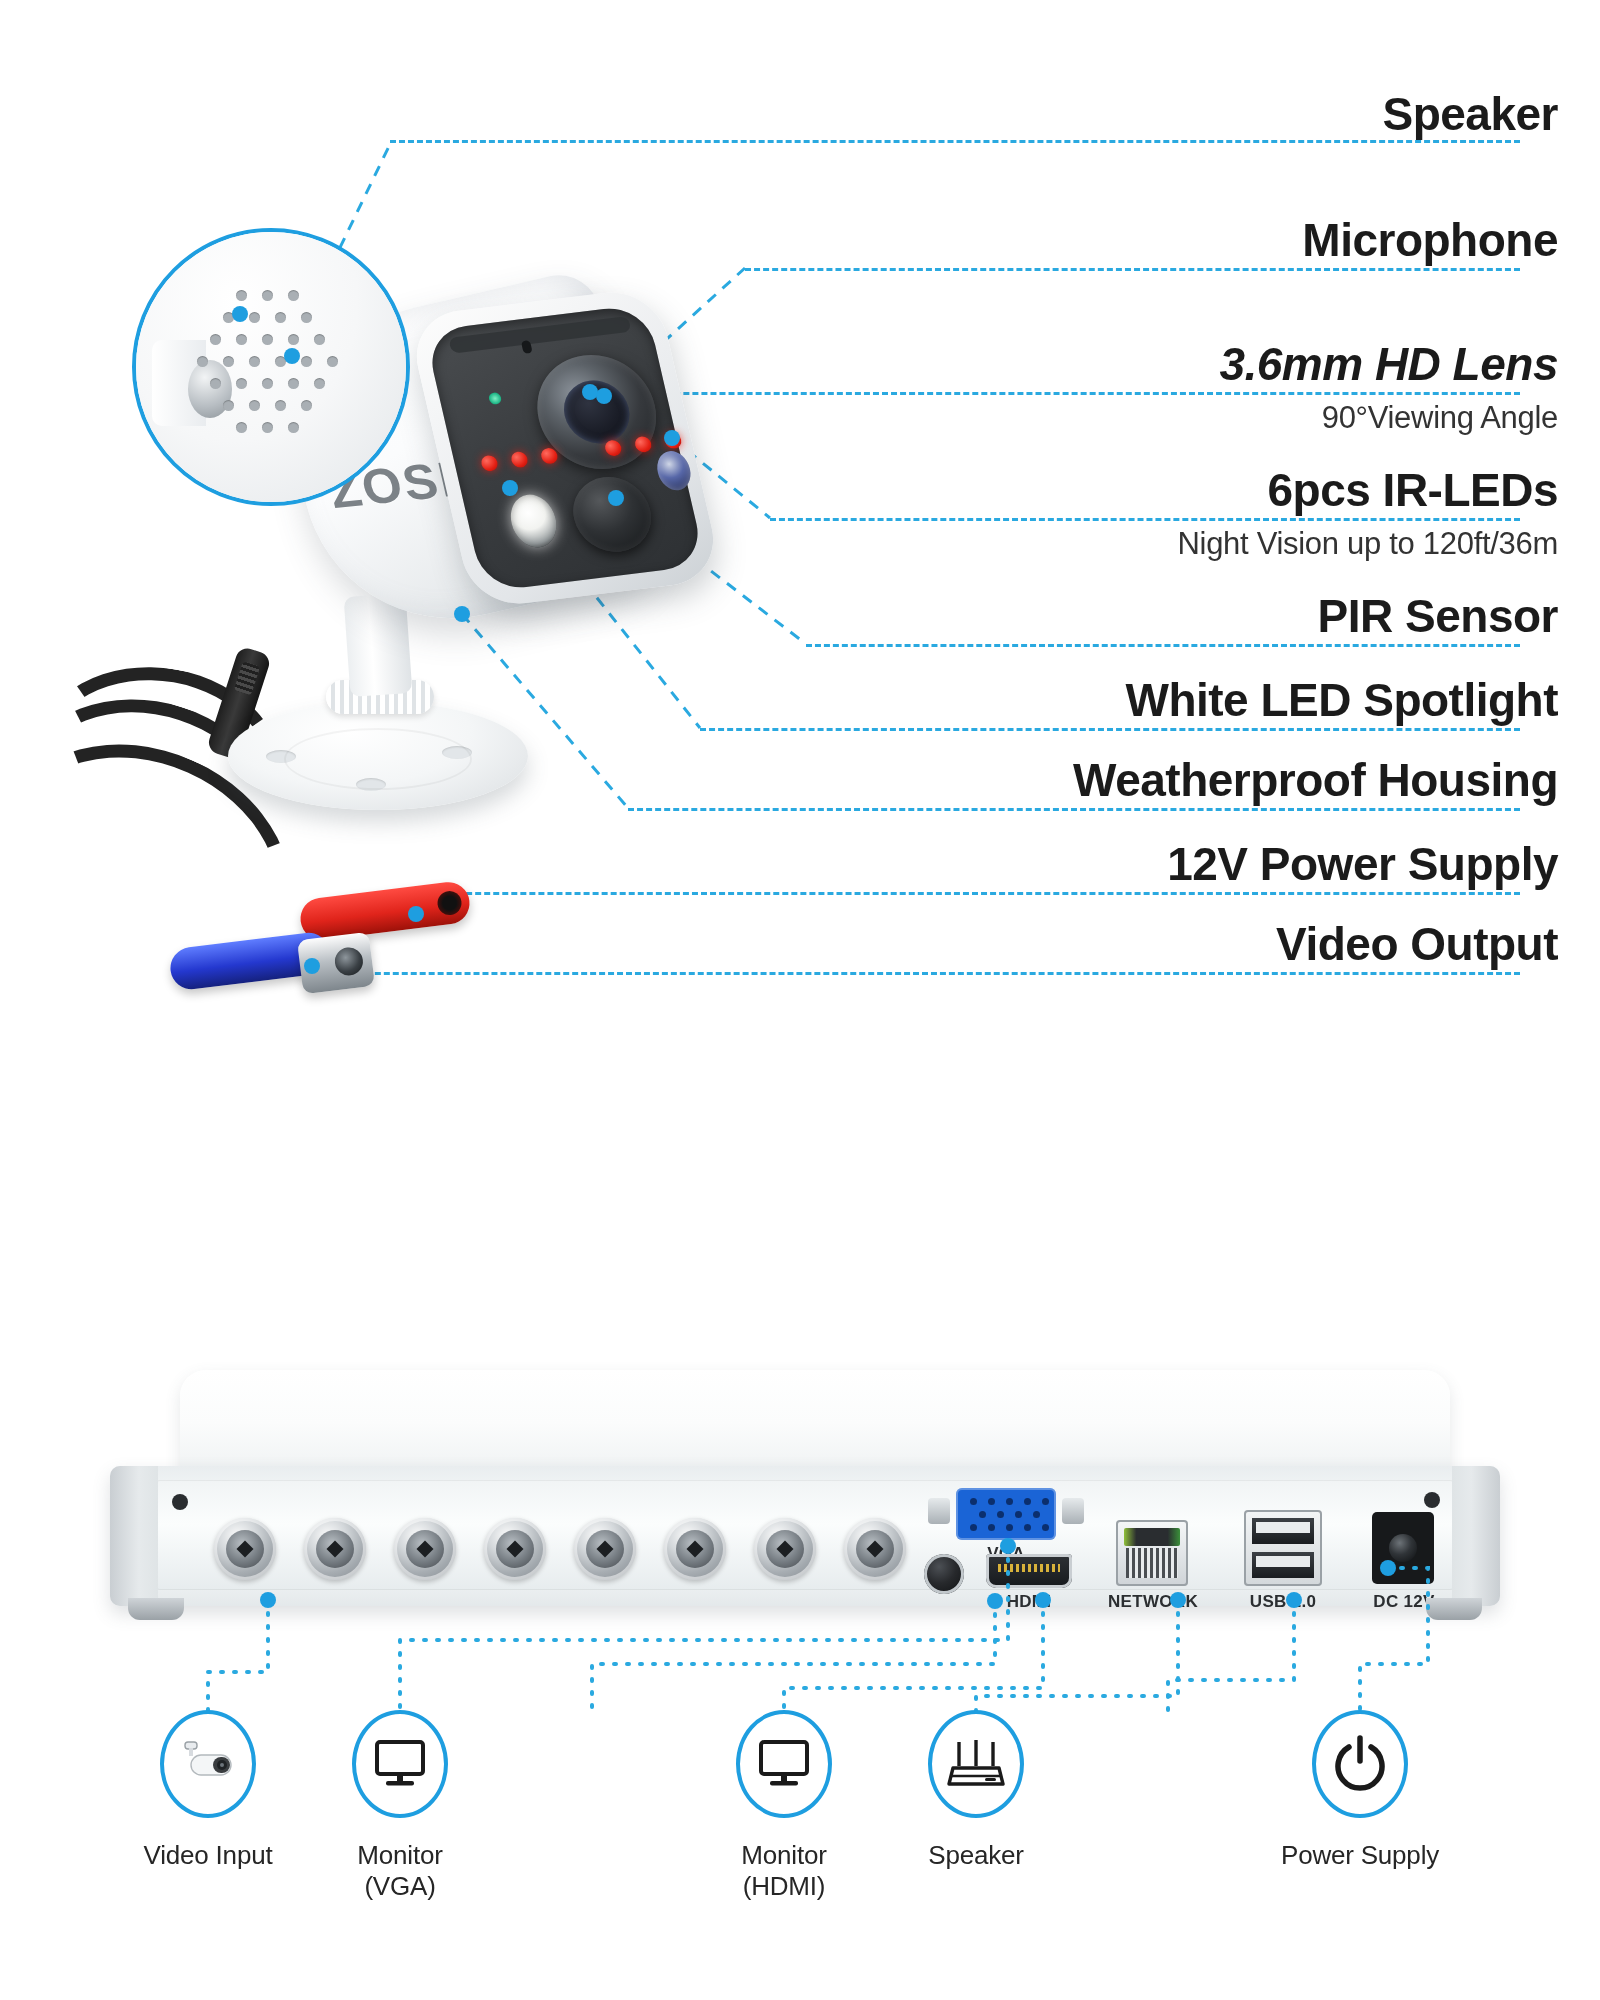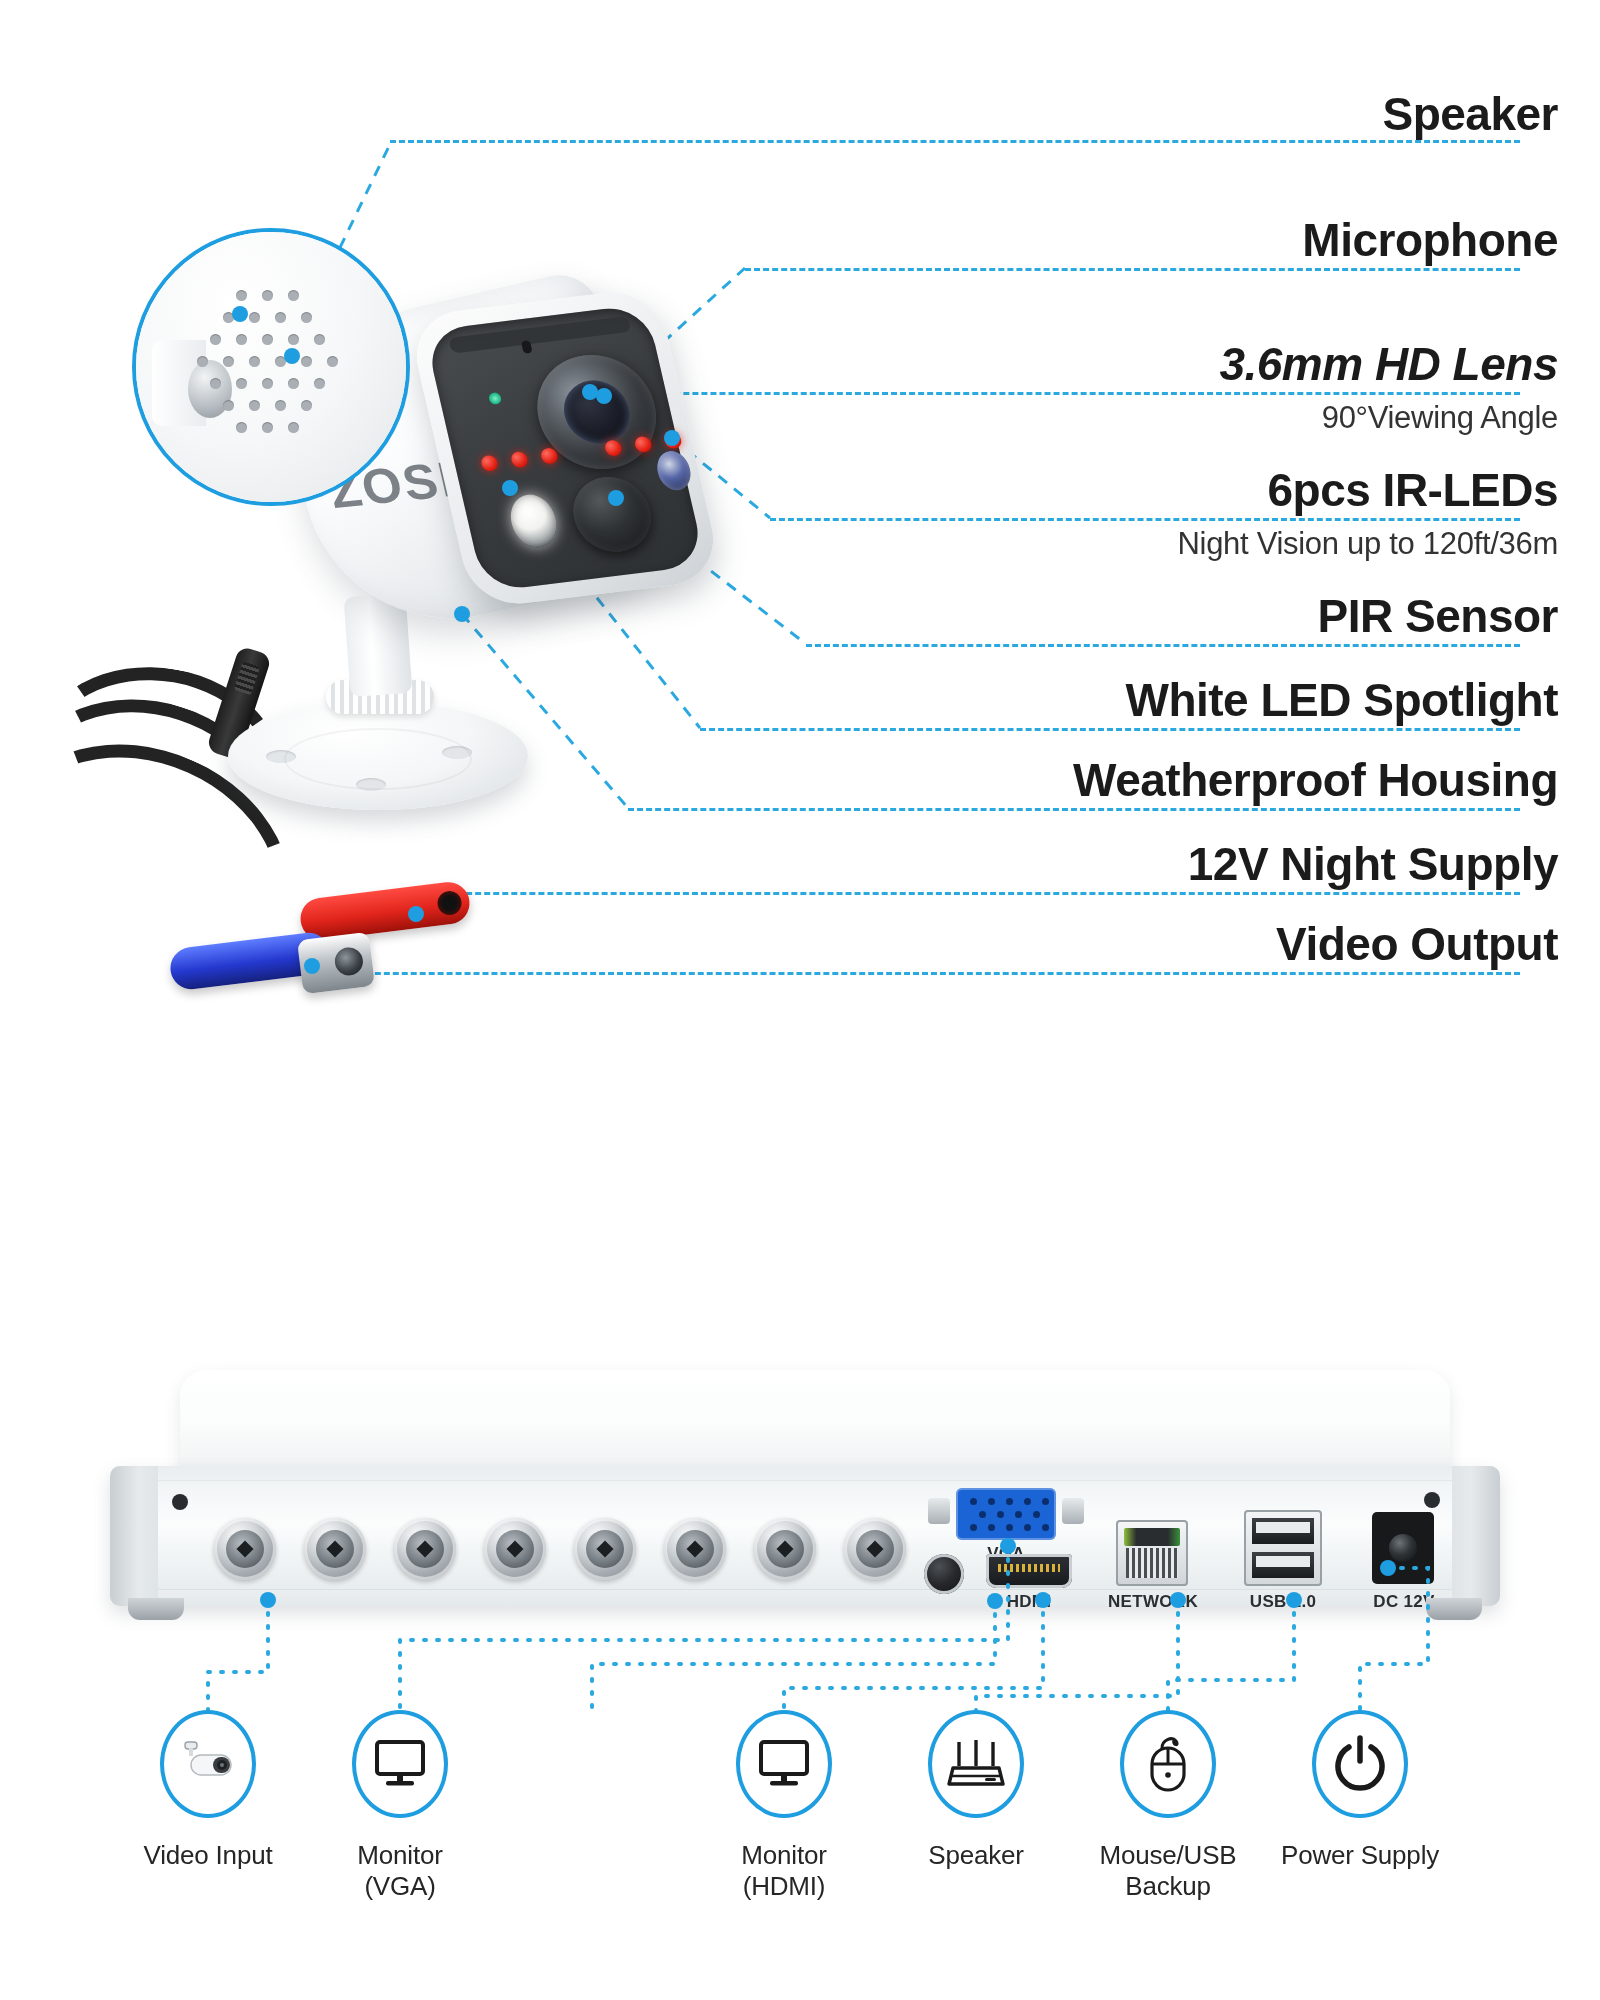--- a/index.html
+++ b/index.html
@@ -428,21 +428,21 @@
 
     <div class="label h1" style="top:88px;">Speaker</div>
     <div class="label h1" style="top:214px;">Microphone</div>
     <div class="label h1" style="top:338px;font-style:italic;">3.6mm HD Lens</div>
     <div class="sub" style="top:400px;">90°Viewing Angle</div>
     <div class="label h1" style="top:464px;">6pcs IR-LEDs</div>
     <div class="sub" style="top:526px;">Night Vision up to 120ft/36m</div>
     <div class="label h1" style="top:590px;">PIR Sensor</div>
     <div class="label h1" style="top:674px;">White LED Spotlight</div>
     <div class="label h1" style="top:754px;">Weatherproof Housing</div>
-    <div class="label h1" style="top:838px;">12V Night Supply</div>
+    <div class="label h1" style="top:838px;">12V Power Supply</div>
     <div class="label h1" style="top:918px;">Video Output</div>
   </div>
 
   <div>
 
     <div class="dvr-wrap">
       <div class="dvr-top"></div>
       <div class="dvr-front">
         <div class="dvr-panel">
 
@@ -581,35 +581,20 @@
             <path d="M8,30 L54,30 L58,46 L4,46 Z" fill="none" stroke="#1a1a1a" stroke-width="3.4" stroke-linejoin="round"></path>
             <line x1="6" y1="38" x2="56" y2="38" stroke="#1a1a1a" stroke-width="2.4"></line>
             <rect x="40" y="40" width="11" height="3" rx="1.5" fill="#1a1a1a"></rect>
           </svg>
         </div>
         <div class="icap">
           <div>Speaker</div>
         </div>
       </div>
 
-      <div class="icell" style="left:1068px;">
-        <div class="icircle">
-          <svg width="52" height="60" viewBox="0 0 52 60">
-            <path d="M20,14 C20,6 30,2 34,7 C38,12 30,12 32,6" fill="none" stroke="#1a1a1a" stroke-width="3" stroke-linecap="round"></path>
-            <rect x="10" y="14" width="32" height="42" rx="16" fill="none" stroke="#1a1a1a" stroke-width="3.2"></rect>
-            <line x1="26" y1="14" x2="26" y2="30" stroke="#1a1a1a" stroke-width="3"></line>
-            <line x1="10" y1="30" x2="42" y2="30" stroke="#1a1a1a" stroke-width="3"></line>
-            <circle cx="26" cy="41" r="2.8" fill="#1a1a1a"></circle>
-          </svg>
-        </div>
-        <div class="icap">
-          <div>Mouse/USB</div>
-          <div>Backup</div>
-        </div>
-      </div>
 
       <div class="icell" style="left:1260px;">
         <div class="icircle">
           <svg width="54" height="58" viewBox="0 0 54 58">
             <path d="M16,12 A22,22 0 1,0 38,12" fill="none" stroke="#1a1a1a" stroke-width="5.5" stroke-linecap="round"></path>
             <line x1="27" y1="3" x2="27" y2="26" stroke="#1a1a1a" stroke-width="5.5" stroke-linecap="round"></line>
           </svg>
         </div>
         <div class="icap">
           <div>Power Supply</div>

